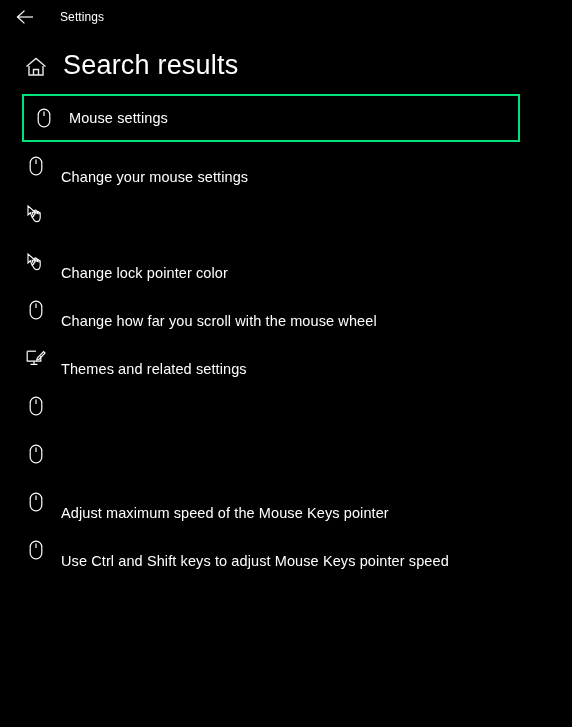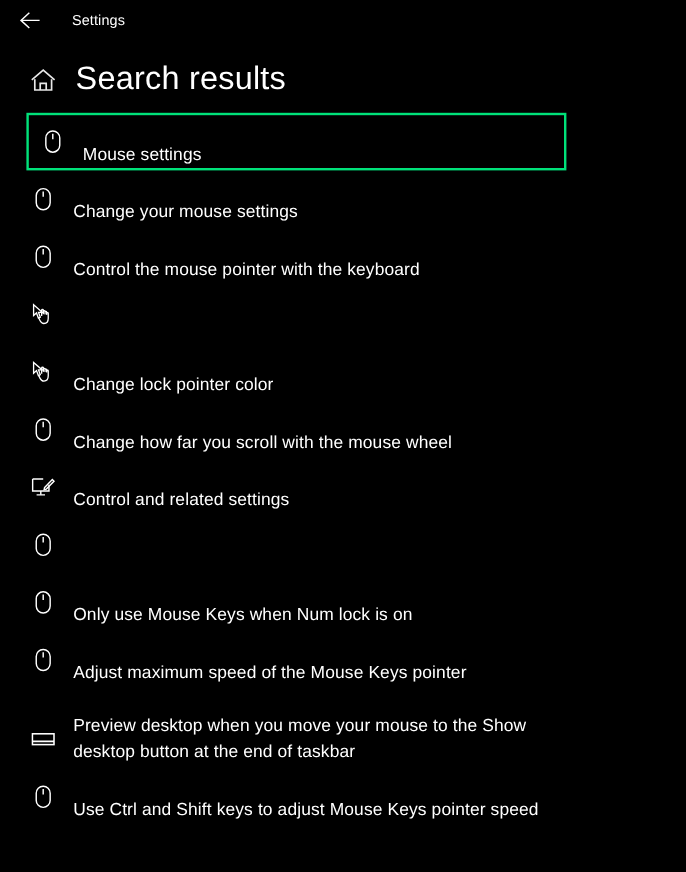--- a/index.html
+++ b/index.html
@@ -78,24 +78,25 @@
     display: flex;
     align-items: flex-end;
     min-height: 44px;
     padding: 0 0 0 24px;
     box-sizing: border-box;
     border: 2px solid transparent;
     margin-bottom: 0;
   }
   .result-row.selected {
     border: 2px solid #00e27a;
-    width: 450px;
+    width: 498px;
     margin-left: 22px;
     padding-left: 0;
     min-height: 48px;
+    align-items: center;
   }
   .result-row.selected .result-icon { margin-left: 10px; }
 
   .result-icon {
     flex: 0 0 auto;
     width: 20px;
     height: 44px;
     display: flex;
     align-items: center;
     justify-content: center;
@@ -155,29 +156,20 @@
       <div class="result-icon">
         <svg width="14" height="20" viewBox="0 0 14 20">
           <rect x="1.2" y="1.2" width="11.6" height="17.6" rx="5.8" fill="none" stroke="#ffffff" stroke-width="1.2"></rect>
           <line x1="7" y1="3.5" x2="7" y2="8" stroke="#ffffff" stroke-width="1.2"></line>
         </svg>
       </div>
       <div class="result-label">Change your mouse settings</div>
     </div>
     <div class="result-row">
       <div class="result-icon">
-        <svg width="14" height="20" viewBox="0 0 14 20">
-          <rect x="1.2" y="1.2" width="11.6" height="17.6" rx="5.8" fill="none" stroke="#ffffff" stroke-width="1.2"></rect>
-          <line x1="7" y1="3.5" x2="7" y2="8" stroke="#ffffff" stroke-width="1.2"></line>
-        </svg>
-      </div>
-      <div class="result-label">Control the mouse pointer with the keyboard</div>
-    </div>
-    <div class="result-row">
-      <div class="result-icon">
         <svg width="20" height="20" viewBox="0 0 20 20">
           <path d="M2 2 L2 11 L4.4 8.8 L6 13 L7.6 12.3 L6.1 8.3 L9.2 8.3 Z" fill="none" stroke="#ffffff" stroke-width="1.1" stroke-linejoin="miter"></path>
           <path d="M8.7 11.4 L8.7 6.6 C8.7 5.7 10.1 5.7 10.1 6.6 L10.1 9.4 L10.1 7.6 C10.1 6.7 11.5 6.7 11.5 7.6 L11.5 9.6 L11.5 8.2 C11.5 7.35 12.9 7.35 12.9 8.2 L12.9 9.9 L12.9 9.1 C12.9 8.3 14.2 8.3 14.2 9.1 L14.2 13.2 C14.2 16.2 12.6 17.6 10.6 17.6 C8.9 17.6 8.1 16.7 7.4 15.3 L6.2 12.8" fill="none" stroke="#ffffff" stroke-width="1.1" stroke-linejoin="round"></path>
         </svg>
       </div>
     </div>
     <div class="result-row">
       <div class="result-icon">
         <svg width="20" height="20" viewBox="0 0 20 20">
           <path d="M2 2 L2 11 L4.4 8.8 L6 13 L7.6 12.3 L6.1 8.3 L9.2 8.3 Z" fill="none" stroke="#ffffff" stroke-width="1.1" stroke-linejoin="miter"></path>
@@ -198,58 +190,47 @@
     <div class="result-row">
       <div class="result-icon">
         <svg width="20" height="18" viewBox="0 0 20 18">
           <path d="M1.2 2.2 L1.2 12.2 L14.8 12.2 L14.8 7" fill="none" stroke="#ffffff" stroke-width="1.2"></path>
           <path d="M1.2 2.2 L10 2.2" fill="none" stroke="#ffffff" stroke-width="1.2"></path>
           <line x1="8" y1="12.2" x2="8" y2="15.2" stroke="#ffffff" stroke-width="1.2"></line>
           <line x1="4.5" y1="15.4" x2="11.5" y2="15.4" stroke="#ffffff" stroke-width="1.2"></line>
           <path d="M11.2 9.2 L17.6 2.6 L19 4 L12.6 10.6 L10.8 11 Z" fill="none" stroke="#ffffff" stroke-width="1.2" stroke-linejoin="miter"></path>
         </svg>
       </div>
-      <div class="result-label">Control and related settings</div>
-    </div>
-    <div class="result-row">
-      <div class="result-icon">
-        <svg width="14" height="20" viewBox="0 0 14 20">
-          <rect x="1.2" y="1.2" width="11.6" height="17.6" rx="5.8" fill="none" stroke="#ffffff" stroke-width="1.2"></rect>
-          <line x1="7" y1="3.5" x2="7" y2="8" stroke="#ffffff" stroke-width="1.2"></line>
-        </svg>
-      </div>
-    </div>
-    <div class="result-row">
-      <div class="result-icon">
-        <svg width="14" height="20" viewBox="0 0 14 20">
-          <rect x="1.2" y="1.2" width="11.6" height="17.6" rx="5.8" fill="none" stroke="#ffffff" stroke-width="1.2"></rect>
-          <line x1="7" y1="3.5" x2="7" y2="8" stroke="#ffffff" stroke-width="1.2"></line>
-        </svg>
-      </div>
-      <div class="result-label">Only use Mouse Keys when Num lock is on</div>
+      <div class="result-label">Themes and related settings</div>
+    </div>
+    <div class="result-row">
+      <div class="result-icon">
+        <svg width="14" height="20" viewBox="0 0 14 20">
+          <rect x="1.2" y="1.2" width="11.6" height="17.6" rx="5.8" fill="none" stroke="#ffffff" stroke-width="1.2"></rect>
+          <line x1="7" y1="3.5" x2="7" y2="8" stroke="#ffffff" stroke-width="1.2"></line>
+        </svg>
+      </div>
+    </div>
+    <div class="result-row">
+      <div class="result-icon">
+        <svg width="14" height="20" viewBox="0 0 14 20">
+          <rect x="1.2" y="1.2" width="11.6" height="17.6" rx="5.8" fill="none" stroke="#ffffff" stroke-width="1.2"></rect>
+          <line x1="7" y1="3.5" x2="7" y2="8" stroke="#ffffff" stroke-width="1.2"></line>
+        </svg>
+      </div>
     </div>
     <div class="result-row">
       <div class="result-icon">
         <svg width="14" height="20" viewBox="0 0 14 20">
           <rect x="1.2" y="1.2" width="11.6" height="17.6" rx="5.8" fill="none" stroke="#ffffff" stroke-width="1.2"></rect>
           <line x1="7" y1="3.5" x2="7" y2="8" stroke="#ffffff" stroke-width="1.2"></line>
         </svg>
       </div>
       <div class="result-label">Adjust maximum speed of the Mouse Keys pointer</div>
     </div>
-    <div class="result-row two-line">
-      <div class="result-icon">
-        <svg width="20" height="14" viewBox="0 0 20 14">
-          <rect x="1" y="2.5" width="18" height="9" fill="none" stroke="#ffffff" stroke-width="1.3"></rect>
-          <line x1="1" y1="8.8" x2="19" y2="8.8" stroke="#ffffff" stroke-width="1.3"></line>
-        </svg>
-      </div>
-      <div class="result-label">Preview desktop when you move your mouse to the Show
-desktop button at the end of taskbar</div>
-    </div>
     <div class="result-row">
       <div class="result-icon">
         <svg width="14" height="20" viewBox="0 0 14 20">
           <rect x="1.2" y="1.2" width="11.6" height="17.6" rx="5.8" fill="none" stroke="#ffffff" stroke-width="1.2"></rect>
           <line x1="7" y1="3.5" x2="7" y2="8" stroke="#ffffff" stroke-width="1.2"></line>
         </svg>
       </div>
       <div class="result-label">Use Ctrl and Shift keys to adjust Mouse Keys pointer speed</div>
     </div>
   </div>

